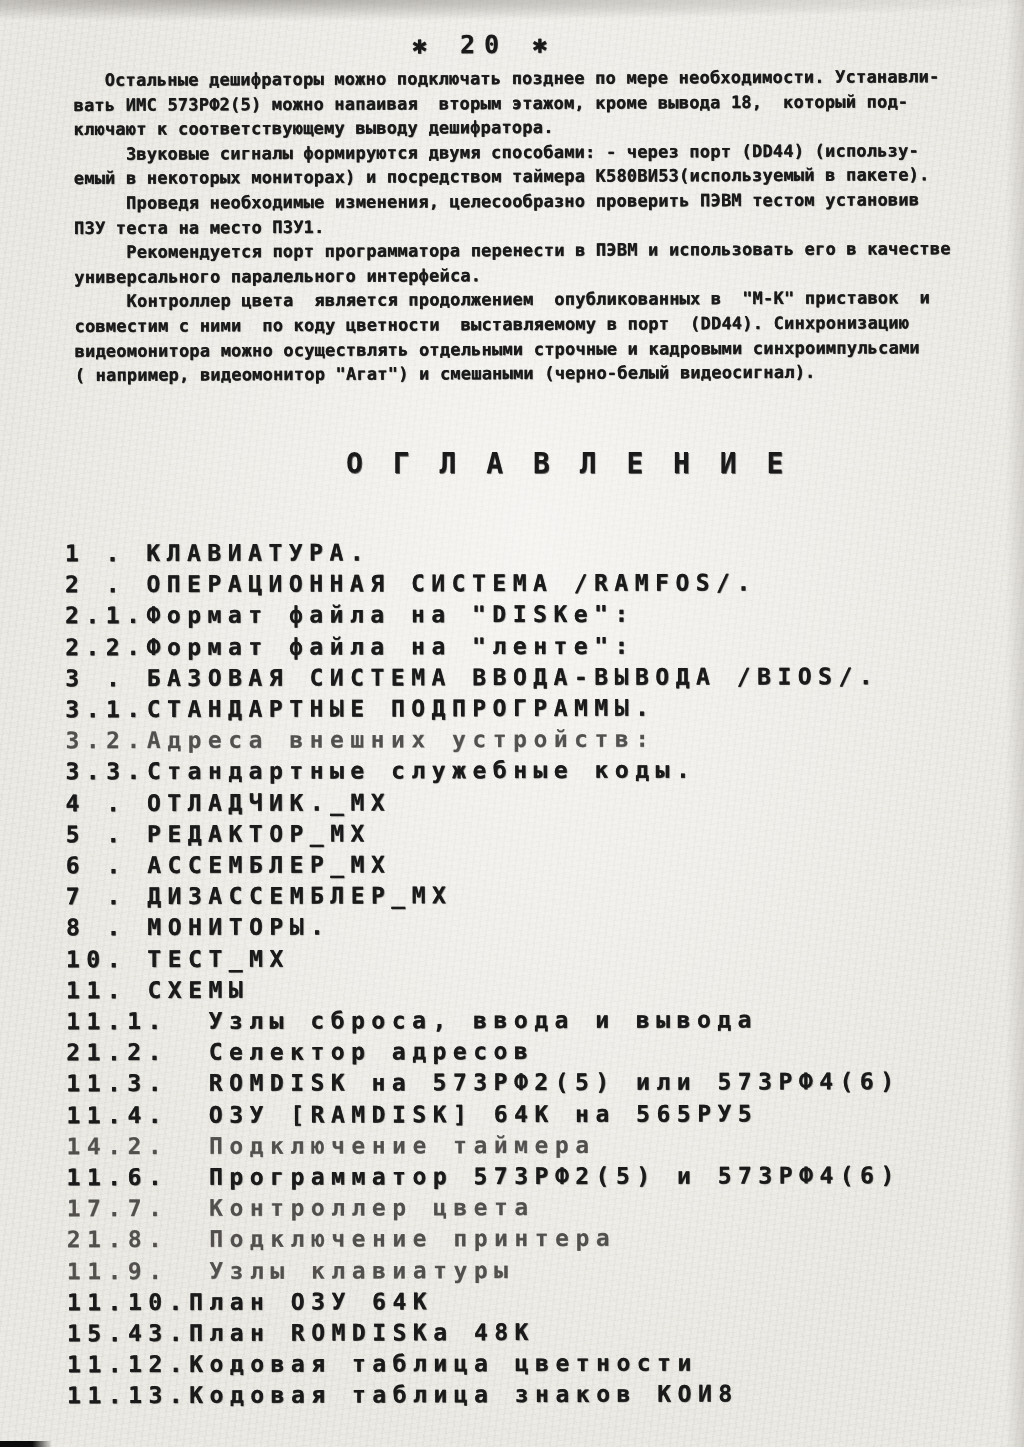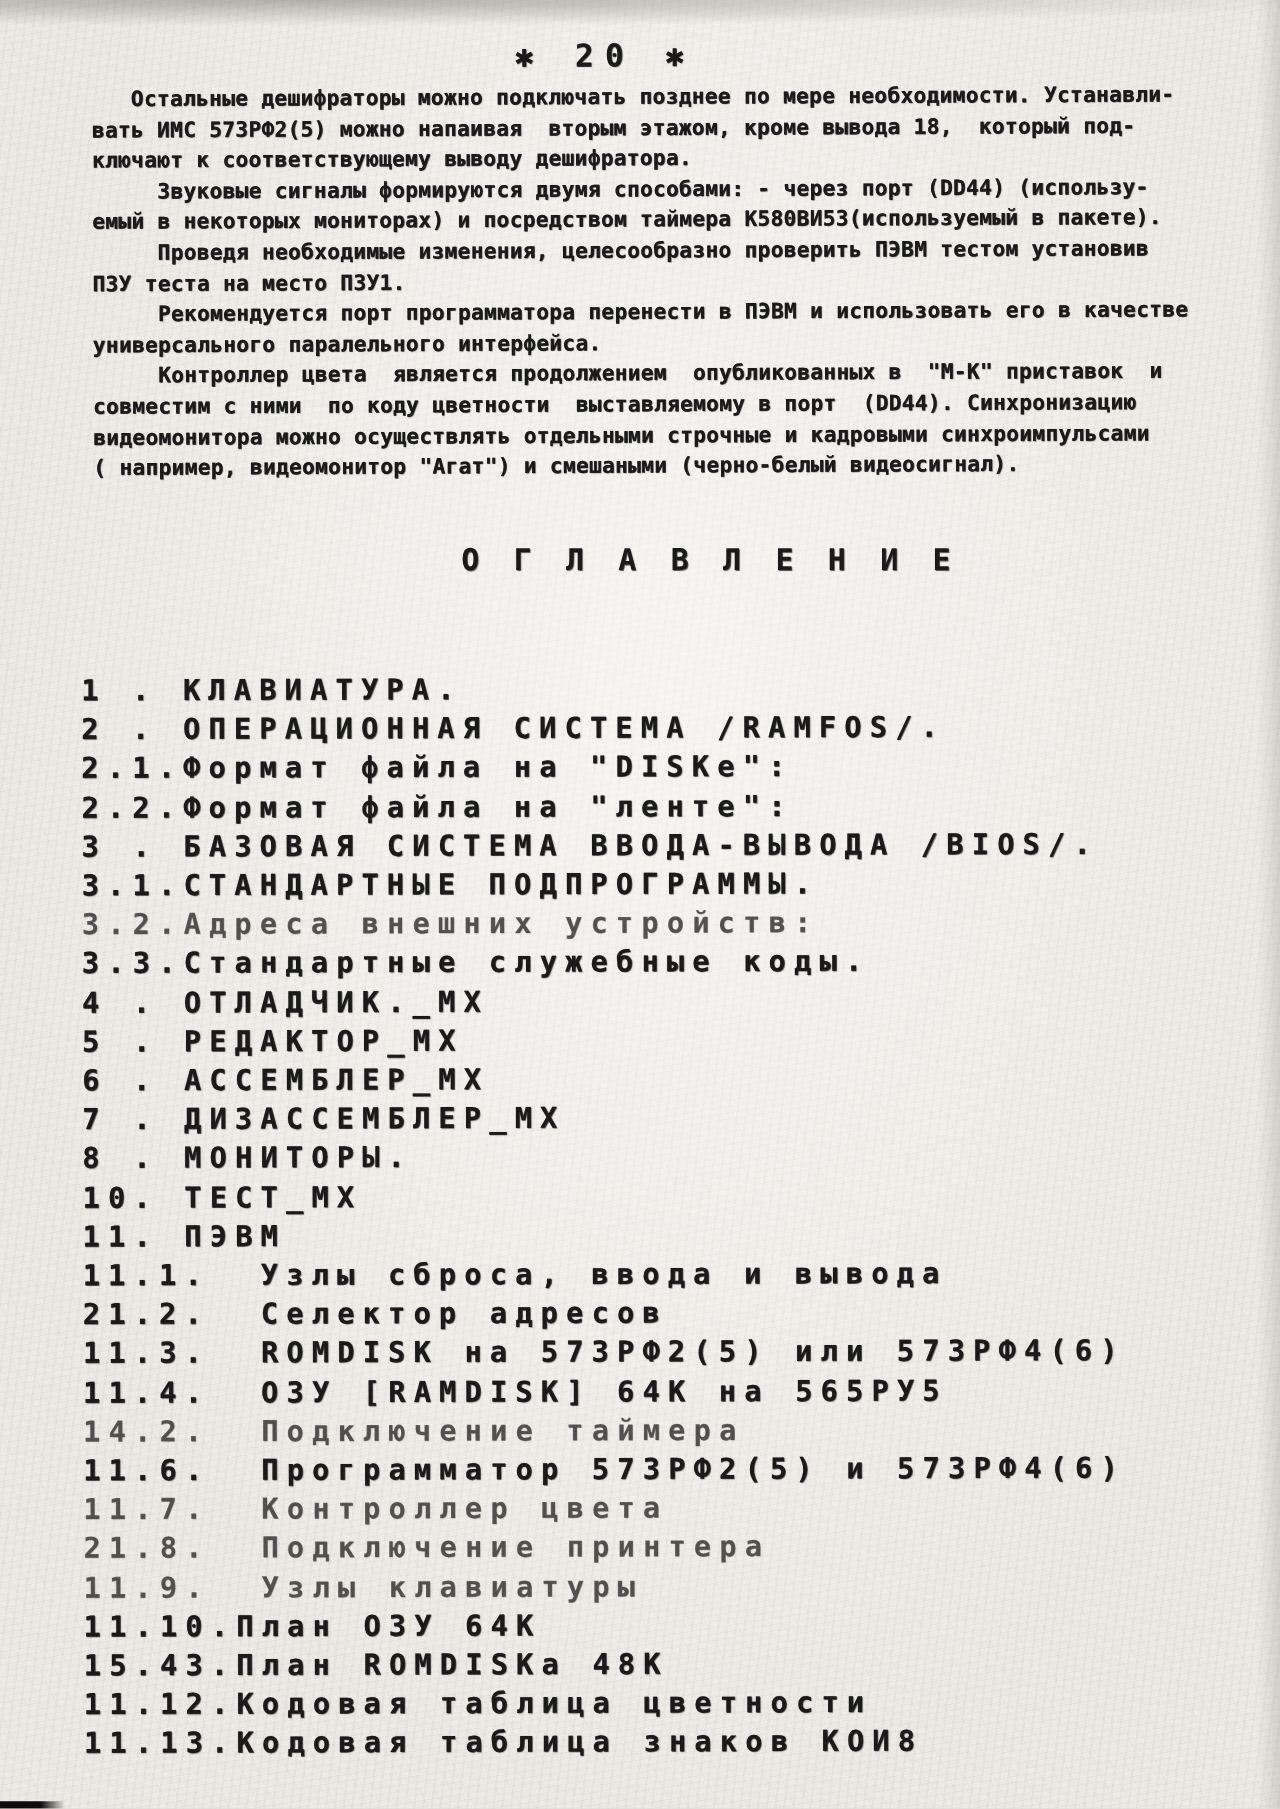--- a/index.html
+++ b/index.html
@@ -43,23 +43,23 @@
   .intro{
     position:absolute;top:66px;left:74px;right:40px;
     font-size:17px;line-height:24.6px;
     white-space:pre;
     letter-spacing:.2px;
     text-shadow:.5px .4px .7px rgba(15,15,15,.7), 0 0 .5px rgba(0,0,0,.45);
     transform:rotate(-.25deg);
   }
   .intro .line{white-space:pre;}
   .toc-title{
-    position:absolute;top:434px;left:112px;right:0;
+    position:absolute;top:447px;left:112px;right:0;
     text-align:center;
-    font-size:24px;letter-spacing:6.5px;
+    font-size:28px;letter-spacing:6.5px;
     text-shadow:.6px .5px .8px rgba(15,15,15,.7);
   }
   .toc{
     position:absolute;top:537px;left:66px;right:10px;
     font-size:23px;line-height:31.2px;letter-spacing:6.5px;
     text-shadow:.6px .5px .8px rgba(15,15,15,.65), 0 0 .6px rgba(0,0,0,.4);
     transform:rotate(-.15deg);
   }
   .toc-row{white-space:pre;}
   .toc-row.faded{color:rgba(52,50,48,.72);text-shadow:.4px .4px .6px rgba(40,40,40,.4);}
@@ -86,28 +86,28 @@
       <div class="toc-row"><span class="num">3 . </span><span class="ttl">БАЗОВАЯ СИСТЕМА ВВОДА-ВЫВОДА /BIOS/.</span></div>
       <div class="toc-row"><span class="num">3.1.</span><span class="ttl">СТАНДАРТНЫЕ ПОДПРОГРАММЫ.</span></div>
       <div class="toc-row faded"><span class="num">3.2.</span><span class="ttl">Адреса внешних устройств:</span></div>
       <div class="toc-row"><span class="num">3.3.</span><span class="ttl">Стандартные служебные коды.</span></div>
       <div class="toc-row"><span class="num">4 . </span><span class="ttl">ОТЛАДЧИК._МХ</span></div>
       <div class="toc-row"><span class="num">5 . </span><span class="ttl">РЕДАКТОР_МХ</span></div>
       <div class="toc-row"><span class="num">6 . </span><span class="ttl">АССЕМБЛЕР_МХ</span></div>
       <div class="toc-row"><span class="num">7 . </span><span class="ttl">ДИЗАССЕМБЛЕР_МХ</span></div>
       <div class="toc-row"><span class="num">8 . </span><span class="ttl">МОНИТОРЫ.</span></div>
       <div class="toc-row"><span class="num">10. </span><span class="ttl">ТЕСТ_МХ</span></div>
-      <div class="toc-row"><span class="num">11. </span><span class="ttl">ПЭВМ</span></div>
+      <div class="toc-row"><span class="num">11. </span><span class="ttl">СХЕМЫ</span></div>
       <div class="toc-row"><span class="num">11.1.  </span><span class="ttl">Узлы сброса, ввода и вывода</span></div>
       <div class="toc-row"><span class="num">21.2.  </span><span class="ttl">Селектор адресов</span></div>
       <div class="toc-row"><span class="num">11.3.  </span><span class="ttl">ROMDISK на 573РФ2(5) или 573РФ4(6)</span></div>
       <div class="toc-row"><span class="num">11.4.  </span><span class="ttl">ОЗУ [RAMDISK] 64К на 565РУ5</span></div>
       <div class="toc-row faded"><span class="num">14.2.  </span><span class="ttl">Подключение таймера</span></div>
       <div class="toc-row"><span class="num">11.6.  </span><span class="ttl">Программатор 573РФ2(5) и 573РФ4(6)</span></div>
-      <div class="toc-row faded"><span class="num">11.7.  </span><span class="ttl">Контроллер цвета</span></div>
+      <div class="toc-row faded"><span class="num">17.7.  </span><span class="ttl">Контроллер цвета</span></div>
       <div class="toc-row faded"><span class="num">21.8.  </span><span class="ttl">Подключение принтера</span></div>
       <div class="toc-row faded"><span class="num">11.9.  </span><span class="ttl">Узлы клавиатуры</span></div>
       <div class="toc-row"><span class="num">11.10.</span><span class="ttl">План ОЗУ 64К</span></div>
       <div class="toc-row"><span class="num">15.43.</span><span class="ttl">План ROMDISKa 48К</span></div>
       <div class="toc-row"><span class="num">11.12.</span><span class="ttl">Кодовая таблица цветности</span></div>
       <div class="toc-row"><span class="num">11.13.</span><span class="ttl">Кодовая таблица знаков КОИ8</span></div>
     </div>
 
   <div class="edge-bottom-strip"></div>
 </div>

